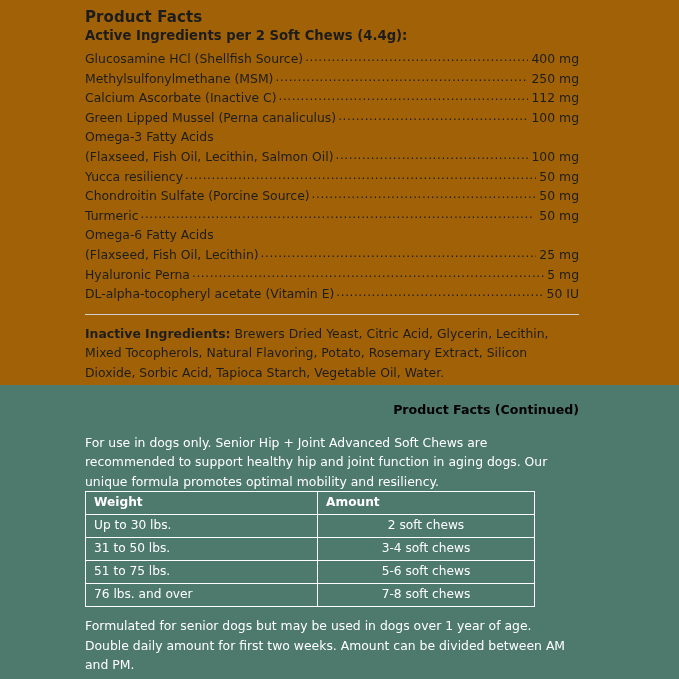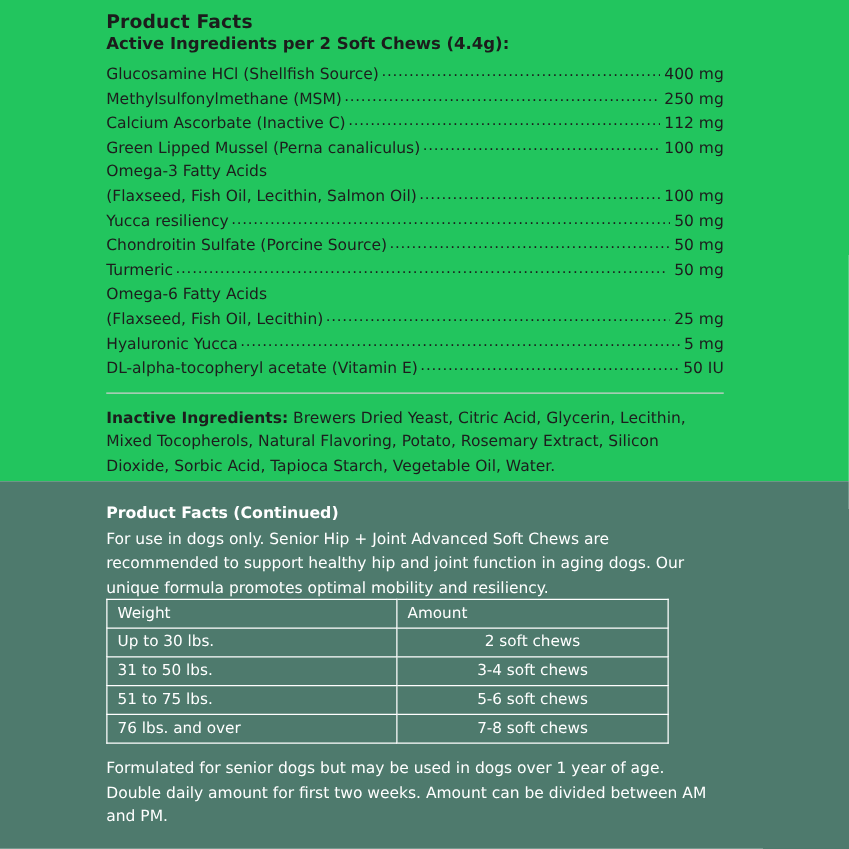--- a/index.html
+++ b/index.html
@@ -21,21 +21,21 @@
     background: #ffffff;
   }
 
   
   .top-panel {
     position: absolute;
     left: 0;
     top: 0;
     width: 679px;
     height: 385px;
-    background: #22c55e;
+    background: #a16207;
     box-sizing: border-box;
     padding: 8px 100px 0 85px;
   }
   .panel-title {
     font-size: 15px;
     font-weight: bold;
     color: #1c1c1c;
     margin: 0 0 2px 0;
     letter-spacing: 0.1px;
   }
@@ -104,22 +104,23 @@
     width: 679px;
     height: 294px;
     background: #4e7a6d;
     color: #ffffff;
     box-sizing: border-box;
     padding: 17px 100px 0 85px;
   }
   .green-title {
     font-size: 12.6px;
     font-weight: bold;
-    margin: 0 0 4px 0;
-    color: #ffffff;
+    margin: 0 0 16px 0;
+    color: #000000;
+    text-align: right;
   }
   .green-para {
     font-size: 12.4px;
     line-height: 19.4px;
     margin: 0;
     color: #ffffff;
   }
   .directions-line {
     margin: 15px 0 7px 0;
     font-size: 12.4px;
@@ -141,21 +142,21 @@
     table-layout: fixed;
   }
   table.dose th, table.dose td {
     border: 1px solid #ffffff;
     font-size: 12.2px;
     color: #ffffff;
     padding: 3px 8px 4px 8px;
     line-height: 15px;
   }
   table.dose th {
-    font-weight: normal;
+    font-weight: bold;
   }
   table.dose th.w, table.dose td.w {
     width: 215px;
     text-align: left;
   }
   table.dose th.a, table.dose td.a {
     width: 200px;
     text-align: center;
   }
   table.dose th.a { text-align: left; }
@@ -225,21 +226,21 @@
         <div class="ing-row nodots">
           <span class="ing-name">Omega-6 Fatty Acids</span>
           <span class="ing-amt"></span>
         </div>
         <div class="ing-row">
           <span class="ing-name">(Flaxseed, Fish Oil, Lecithin)</span>
           <span class="ing-dots">.........................................................................................</span>
           <span class="ing-amt">25 mg</span>
         </div>
         <div class="ing-row">
-          <span class="ing-name">Hyaluronic Yucca</span>
+          <span class="ing-name">Hyaluronic Perna</span>
           <span class="ing-dots">.........................................................................................</span>
           <span class="ing-amt">5 mg</span>
         </div>
         <div class="ing-row">
           <span class="ing-name">DL-alpha-tocopheryl acetate (Vitamin E)</span>
           <span class="ing-dots">.........................................................................................</span>
           <span class="ing-amt">50 IU</span>
         </div>
       </div>
 

